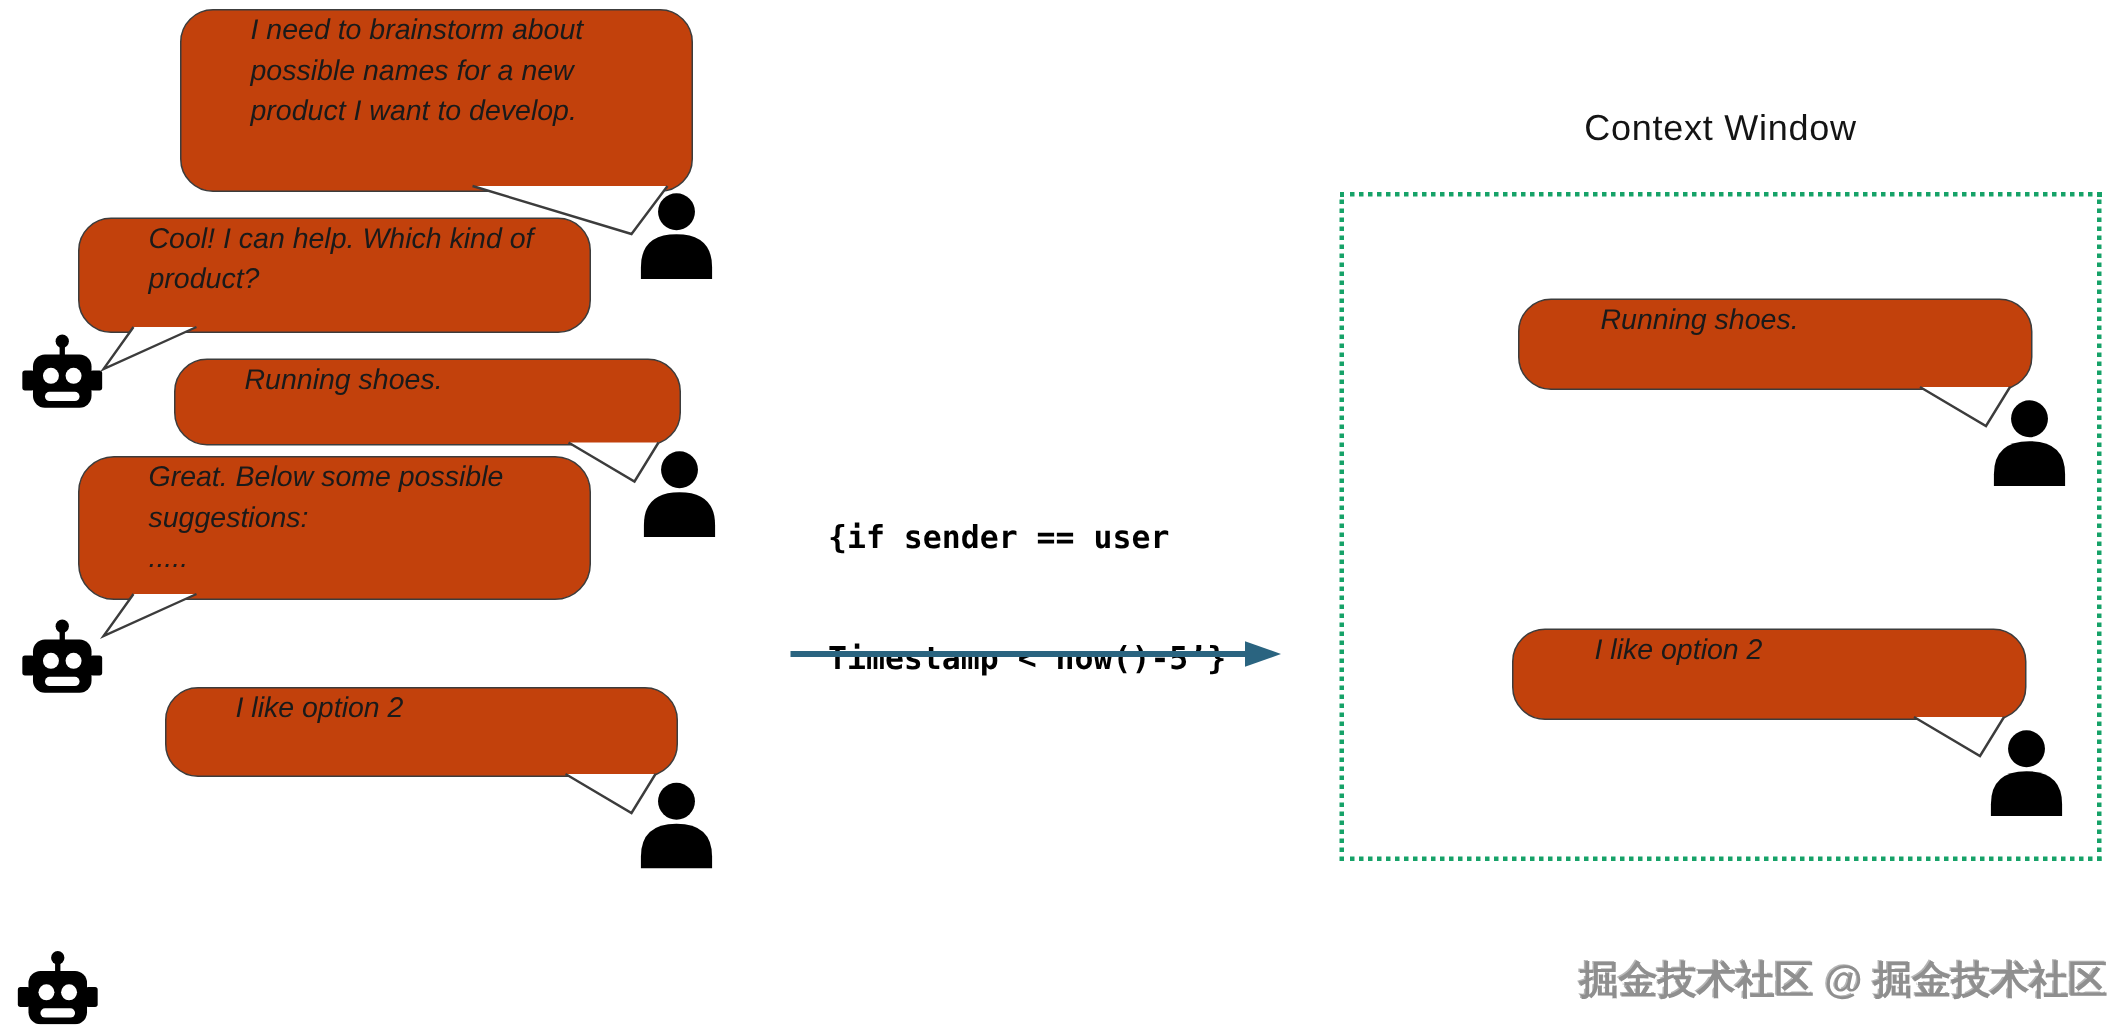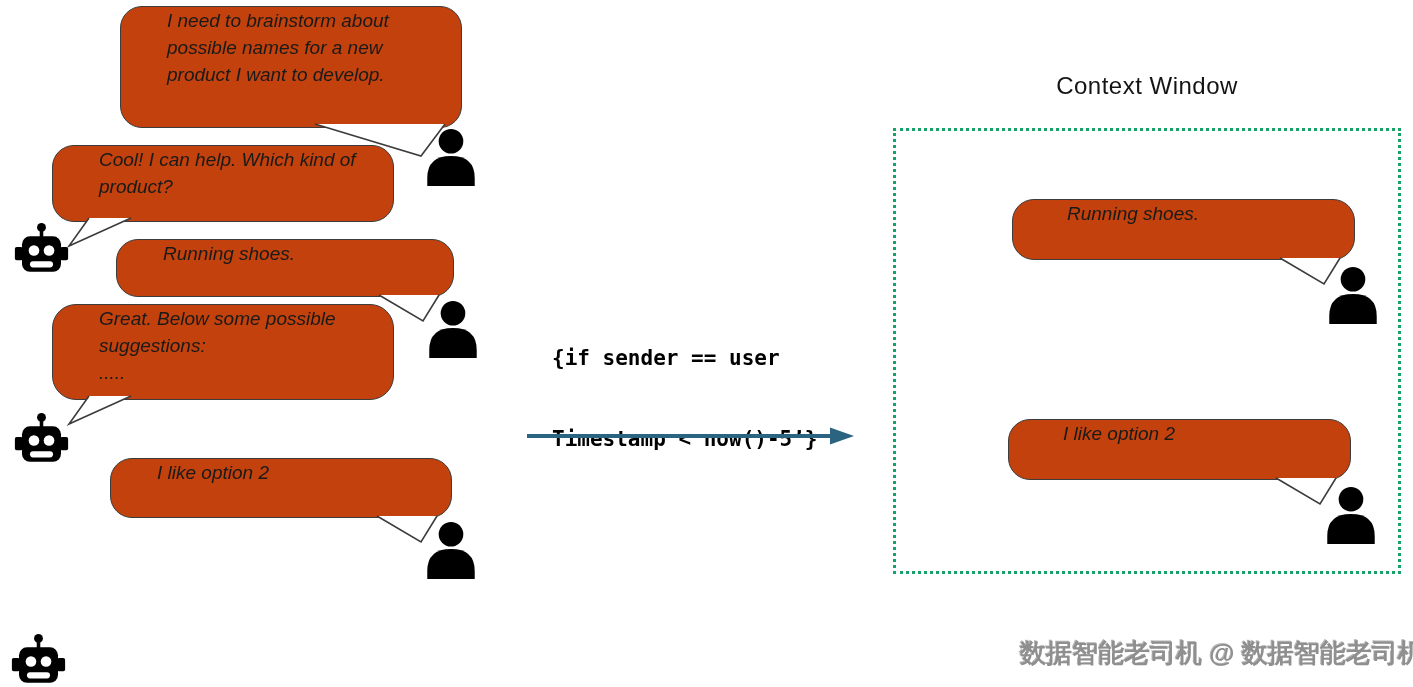--- a/index.html
+++ b/index.html
@@ -227,15 +227,15 @@
       <path d="M 2 0 L 46 26 L 62 0"></path>
     </svg>
   </div>
   <div class="icon" style="left:1324px; top:486px;">
     <svg width="54" height="58" viewBox="0 0 60 66">
       <circle cx="30" cy="15" r="14" fill="#000"></circle>
       <path d="M3 66 L3 57 Q3 32 30 32 Q57 32 57 57 L57 66 Z" fill="#000"></path>
     </svg>
   </div>
 
-  <div class="watermark">数据智能老司机 @ 数据智能老司机</div>
+  <div class="watermark">掘金技术社区 @ 掘金技术社区</div>
 
 </div>
 
 </body></html>

